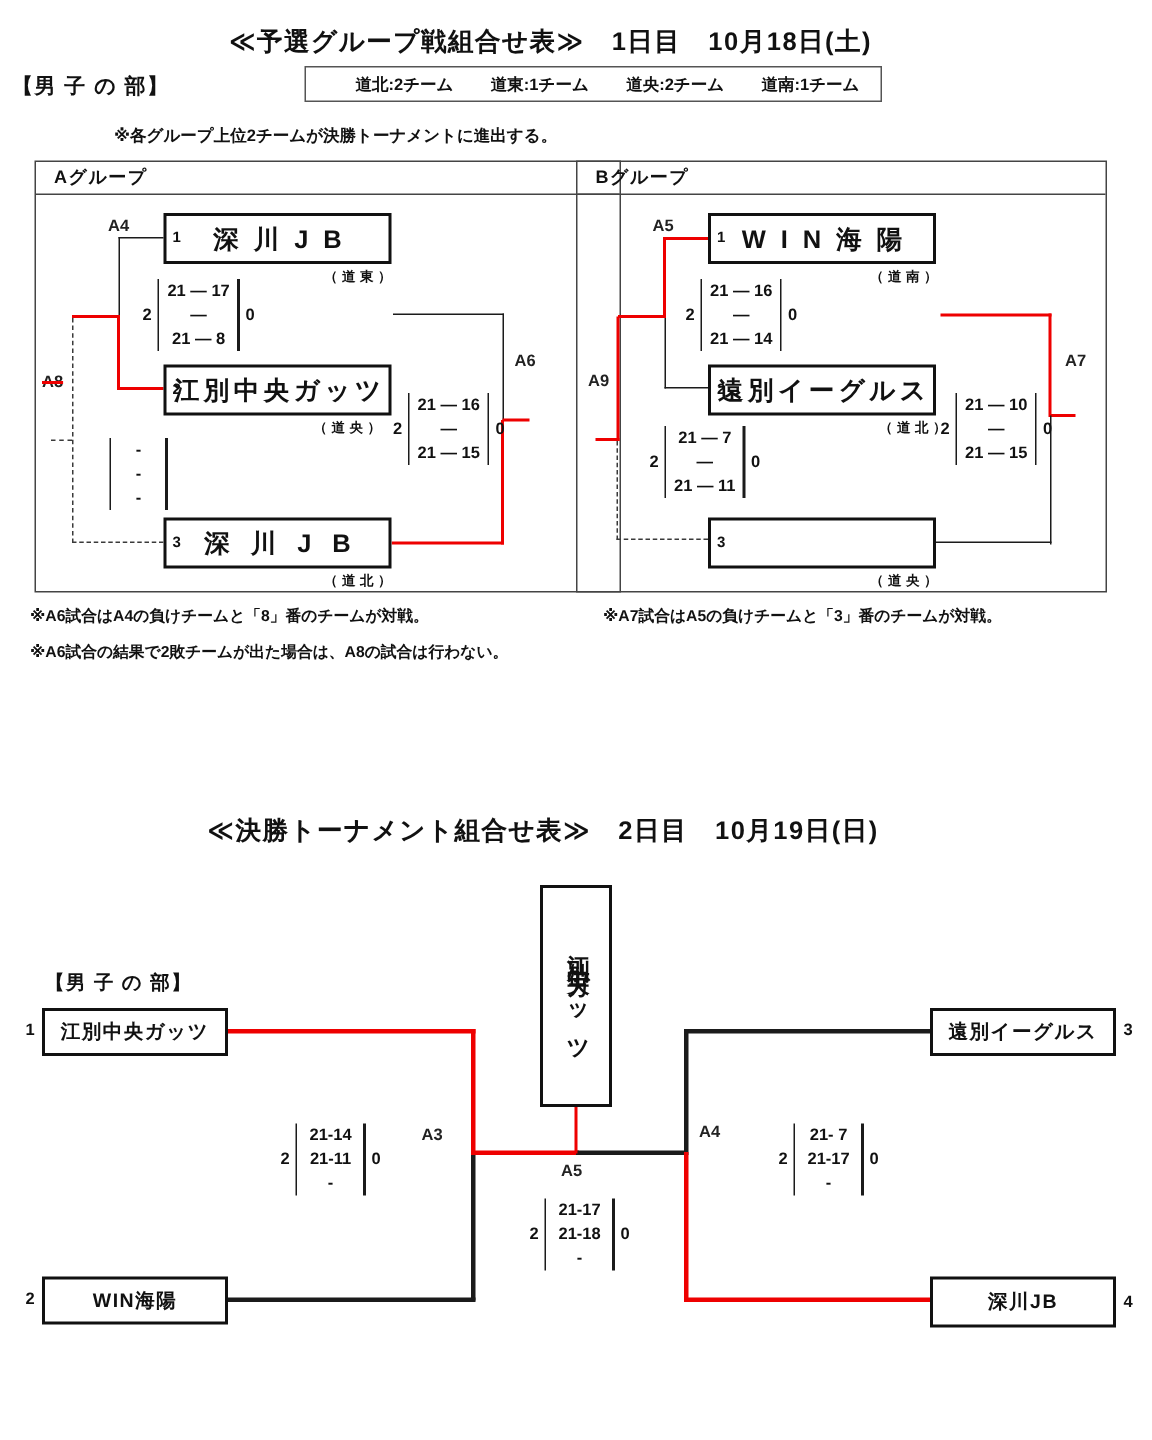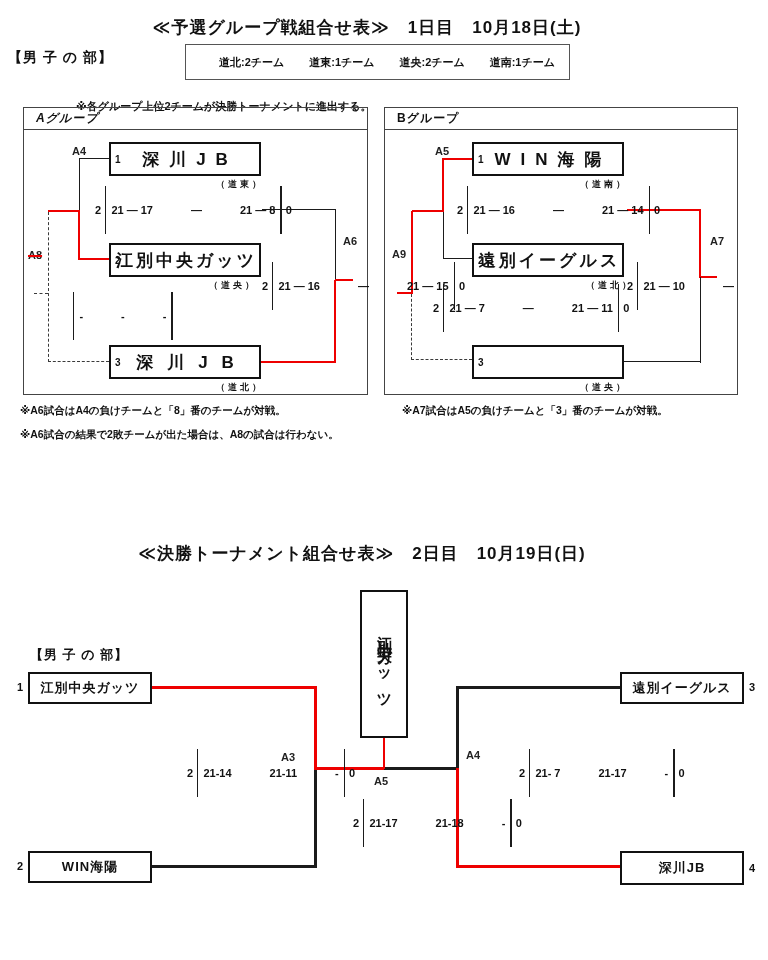--- a/index.html
+++ b/index.html
@@ -4,21 +4,21 @@
 <style>
   html,body{margin:0;padding:0;background:#fff;}
   .page{position:relative;width:768px;height:960px;background:#fff;overflow:hidden;
         font-family:"Liberation Sans","DejaVu Sans",sans-serif;color:#111;}
   .title{position:absolute;left:0;width:676px;text-align:center;font-weight:bold;
          font-size:17px;letter-spacing:1px;white-space:nowrap;box-sizing:border-box;}
   .division{position:absolute;font-weight:bold;font-size:14px;letter-spacing:1px;white-space:nowrap;}
   .legend{position:absolute;border:1.3px solid #555;display:flex;align-items:center;
           justify-content:space-between;padding:0 14px;box-sizing:border-box;
           font-size:11px;font-weight:bold;}
-  .advnote{position:absolute;font-size:11px;font-weight:bold;margin-top:16px;}
+  .advnote{position:absolute;font-size:11px;font-weight:bold;}
   .gbox{position:absolute;border:1.4px solid #444;box-sizing:border-box;}
   .ghead{height:21px;line-height:21px;border-bottom:1.4px solid #444;
          font-size:12px;font-weight:bold;padding-left:12px;letter-spacing:1px;}
   
   .hl{position:absolute;height:1.4px;background:#1b1b1b;}
   .vl{position:absolute;width:1.4px;background:#1b1b1b;}
   .hl.red,.vl.red{background:#ee0000;}
   .hl.w2{height:2.2px;} .vl.w2{width:2.2px;}
   .hl.f{height:3px;} .vl.f{width:3px;}
   .dh{position:absolute;border-top:1.6px dashed #3a3a3a;height:0;}
@@ -43,44 +43,44 @@
          writing-mode:vertical-rl;font-weight:bold;font-size:15px;letter-spacing:4px;}
   .region{position:absolute;font-size:9px;font-weight:bold;letter-spacing:3px;
           text-align:right;white-space:nowrap;}
   .mlabel{position:absolute;font-size:11px;font-weight:bold;color:#222;}
   .strike{text-decoration:line-through;text-decoration-color:#ee0000;text-decoration-thickness:2px;}
   
   .score{position:absolute;display:flex;align-items:center;height:48px;
          font-size:11px;font-weight:bold;}
   .score .n{width:14px;text-align:center;}
   .score .bar{width:1.4px;background:#1b1b1b;align-self:stretch;}
-  .score .sets{display:flex;flex-direction:row;justify-content:space-between;padding:0 5px;gap:38px;}
+  .score .sets{display:flex;flex-direction:column;justify-content:space-between;padding:0 5px;}
   .score .sets i{font-style:normal;display:block;height:16px;line-height:16px;
                  text-align:center;white-space:pre;}
   .w26{min-width:26px;} .w34{min-width:34px;} .w38{min-width:38px;}
   .w40{min-width:40px;} .w42{min-width:42px;}
   .note{position:absolute;font-size:10.5px;font-weight:bold;white-space:nowrap;}
 </style>
 </head>
 <body>
 
 <div class="page">
 
   <div class="title" style="top:16px;padding-left:58px;">≪予選グループ戦組合せ表≫　1日目　10月18日(土)</div>
   <div class="division" style="left:8px;top:49px;">【男 子 の 部】</div>
 
-  <div class="legend" style="left:185px;top:44px;width:385px;height:36px;padding-left:33px;">
+  <div class="legend" style="left:203px;top:44px;width:385px;height:24px;padding-left:33px;">
     <span>道北:2チーム</span>
     <span>道東:1チーム</span>
     <span>道央:2チーム</span>
     <span>道南:1チーム</span>
   </div>
   <div class="advnote" style="left:76px;top:83px;">※各グループ上位2チームが決勝トーナメントに進出する。</div>
 
-  <div class="gbox" style="left:23px;top:107px;width:345px;height:288px;font-style:italic;">
+  <div class="gbox" style="left:23px;top:107px;width:391px;height:288px;">
     <div class="ghead">Aグループ</div>
   </div>
 
   <div class="gbox" style="left:384px;top:107px;width:354px;height:288px;">
     <div class="ghead">Bグループ</div>
   </div>
 
   <div class="hl" style="left:79px;top:158px;width:31px;"></div>
   <div class="vl" style="left:79px;top:158px;height:54px;"></div>
   <div class="vl red w2" style="left:78px;top:211px;height:49px;"></div>

